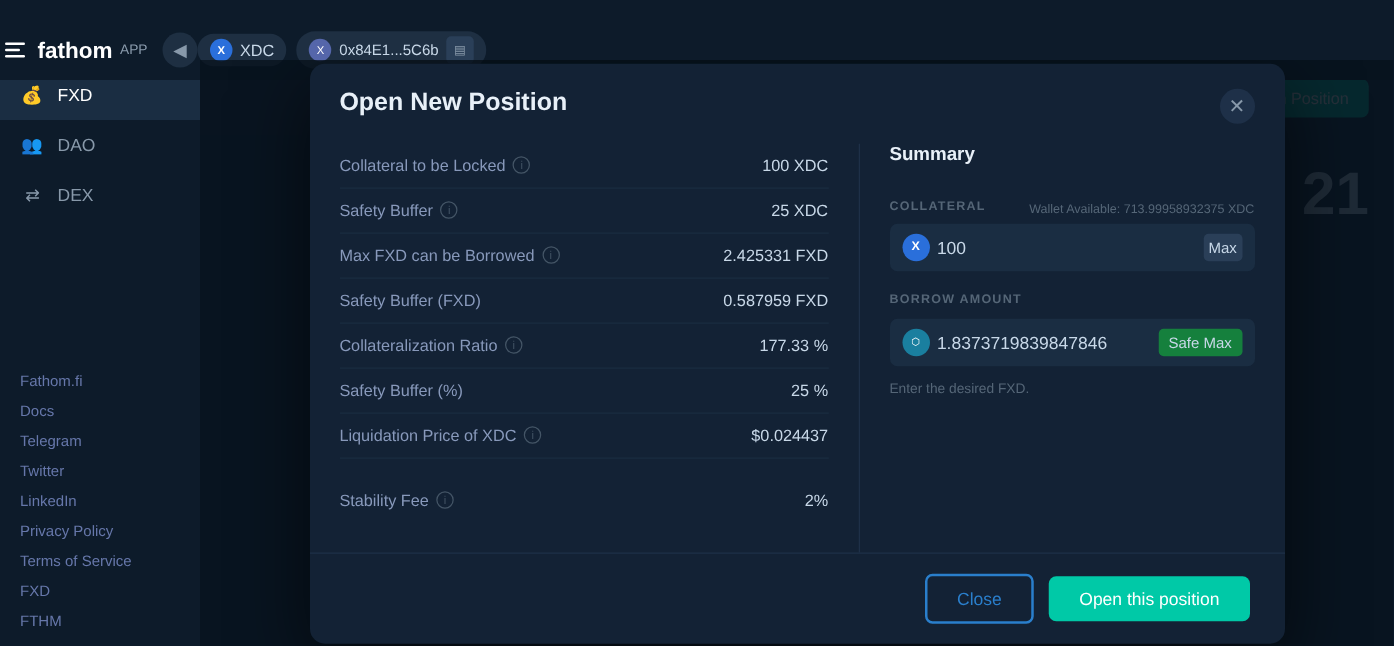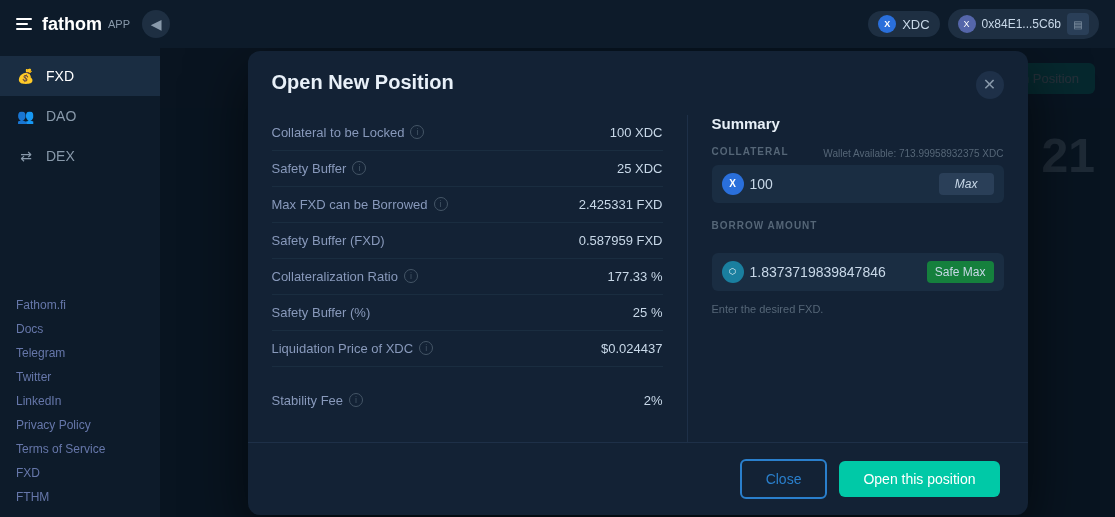--- a/index.html
+++ b/index.html
@@ -9,27 +9,26 @@
       color: #c8d8e8;
       width: 1115px;
       height: 517px;
       overflow: hidden;
       position: relative;
     }
 
     
     .topnav {
       position: absolute;
-      top: 0; left: 0; right: 0;
+      top: 16px; left: 0; right: 0;
       height: 48px;
       background: #0d1b2a;
       display: flex;
       align-items: center;
-      padding: 0 16px;
-      justify-content: space-between;
+      padding: 0 4px;
       z-index: 10;
     }
     .topnav-left {
       display: flex;
       align-items: center;
       gap: 12px;
     }
     .logo {
       display: flex;
       align-items: center;
@@ -286,21 +285,21 @@
     }
     .stability-row {
       margin-top: 16px;
     }
 
     
     .summary-title {
       font-size: 15px;
       font-weight: 600;
       color: #e8f0f8;
-      margin-bottom: 14px;
+      margin-bottom: 28px;
     }
     .summary-section-label {
       font-size: 10px;
       font-weight: 700;
       color: #556677;
       letter-spacing: 1px;
       text-transform: uppercase;
       margin-bottom: 4px;
     }
     .wallet-available {
@@ -340,25 +339,24 @@
       color: #fff;
     }
     .input-value {
       font-size: 14px;
       color: #c8d8e8;
     }
     .max-btn {
       background: #2a3f58;
       border: none;
       border-radius: 4px;
-      padding: 4px 16px;
+      padding: 4px 4px;
       font-size: 12px;
       color: #c8d8e8;
       cursor: pointer;
-      font-style: italic;
     }
     .safe-max-btn {
       background: #15803d;
       border: none;
       border-radius: 4px;
       padding: 4px 8px;
       font-size: 12px;
       color: #c8d8e8;
       cursor: pointer;
     }
@@ -551,21 +549,21 @@
           <span class="wallet-available">Wallet Available: 713.99958932375 XDC</span>
         </div>
         <div class="input-box">
           <div class="input-left">
             <div class="xdc-circle">X</div>
             <span class="input-value">100</span>
           </div>
           <button class="max-btn">Max</button>
         </div>
 
-        <div style="margin-bottom:20px;">
+        <div style="margin-bottom:8px;">
           <span class="summary-section-label">BORROW AMOUNT</span>
         </div>
         <div class="input-box">
           <div class="input-left">
             <div class="fxd-circle">⬡</div>
             <span class="input-value">1.8373719839847846</span>
           </div>
           <button class="safe-max-btn">Safe Max</button>
         </div>
         <div class="hint-text">Enter the desired FXD.</div>

